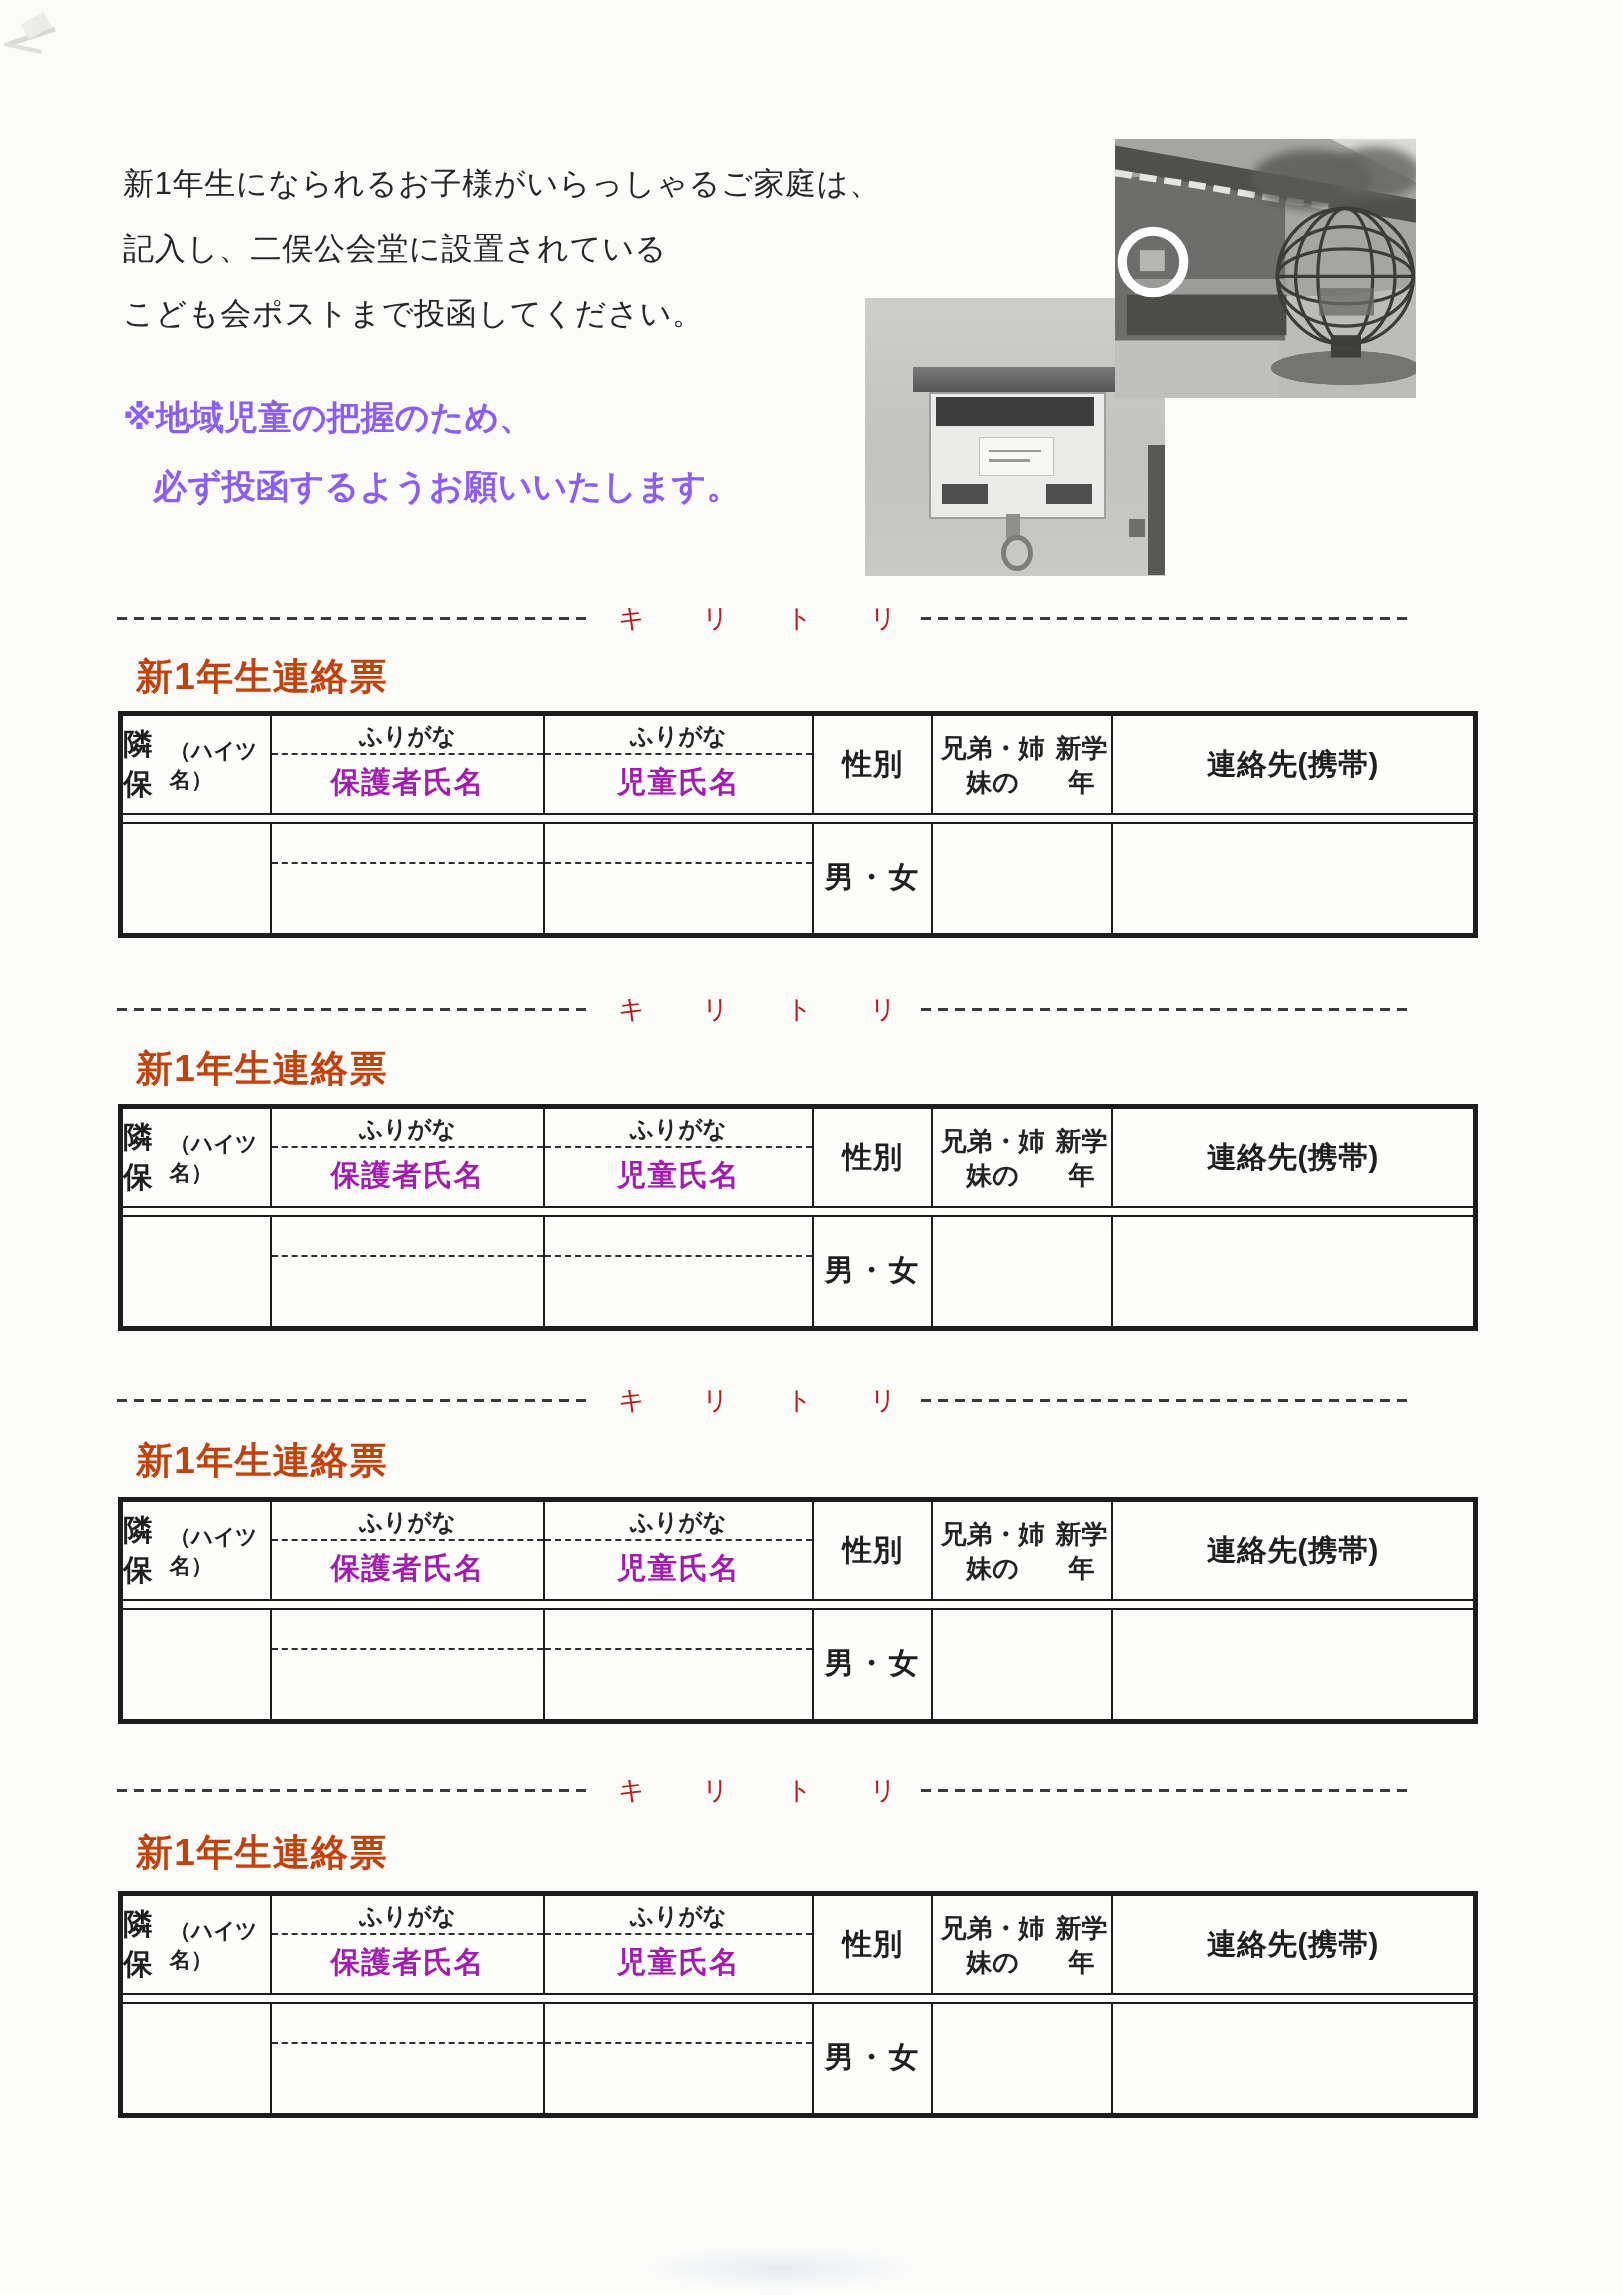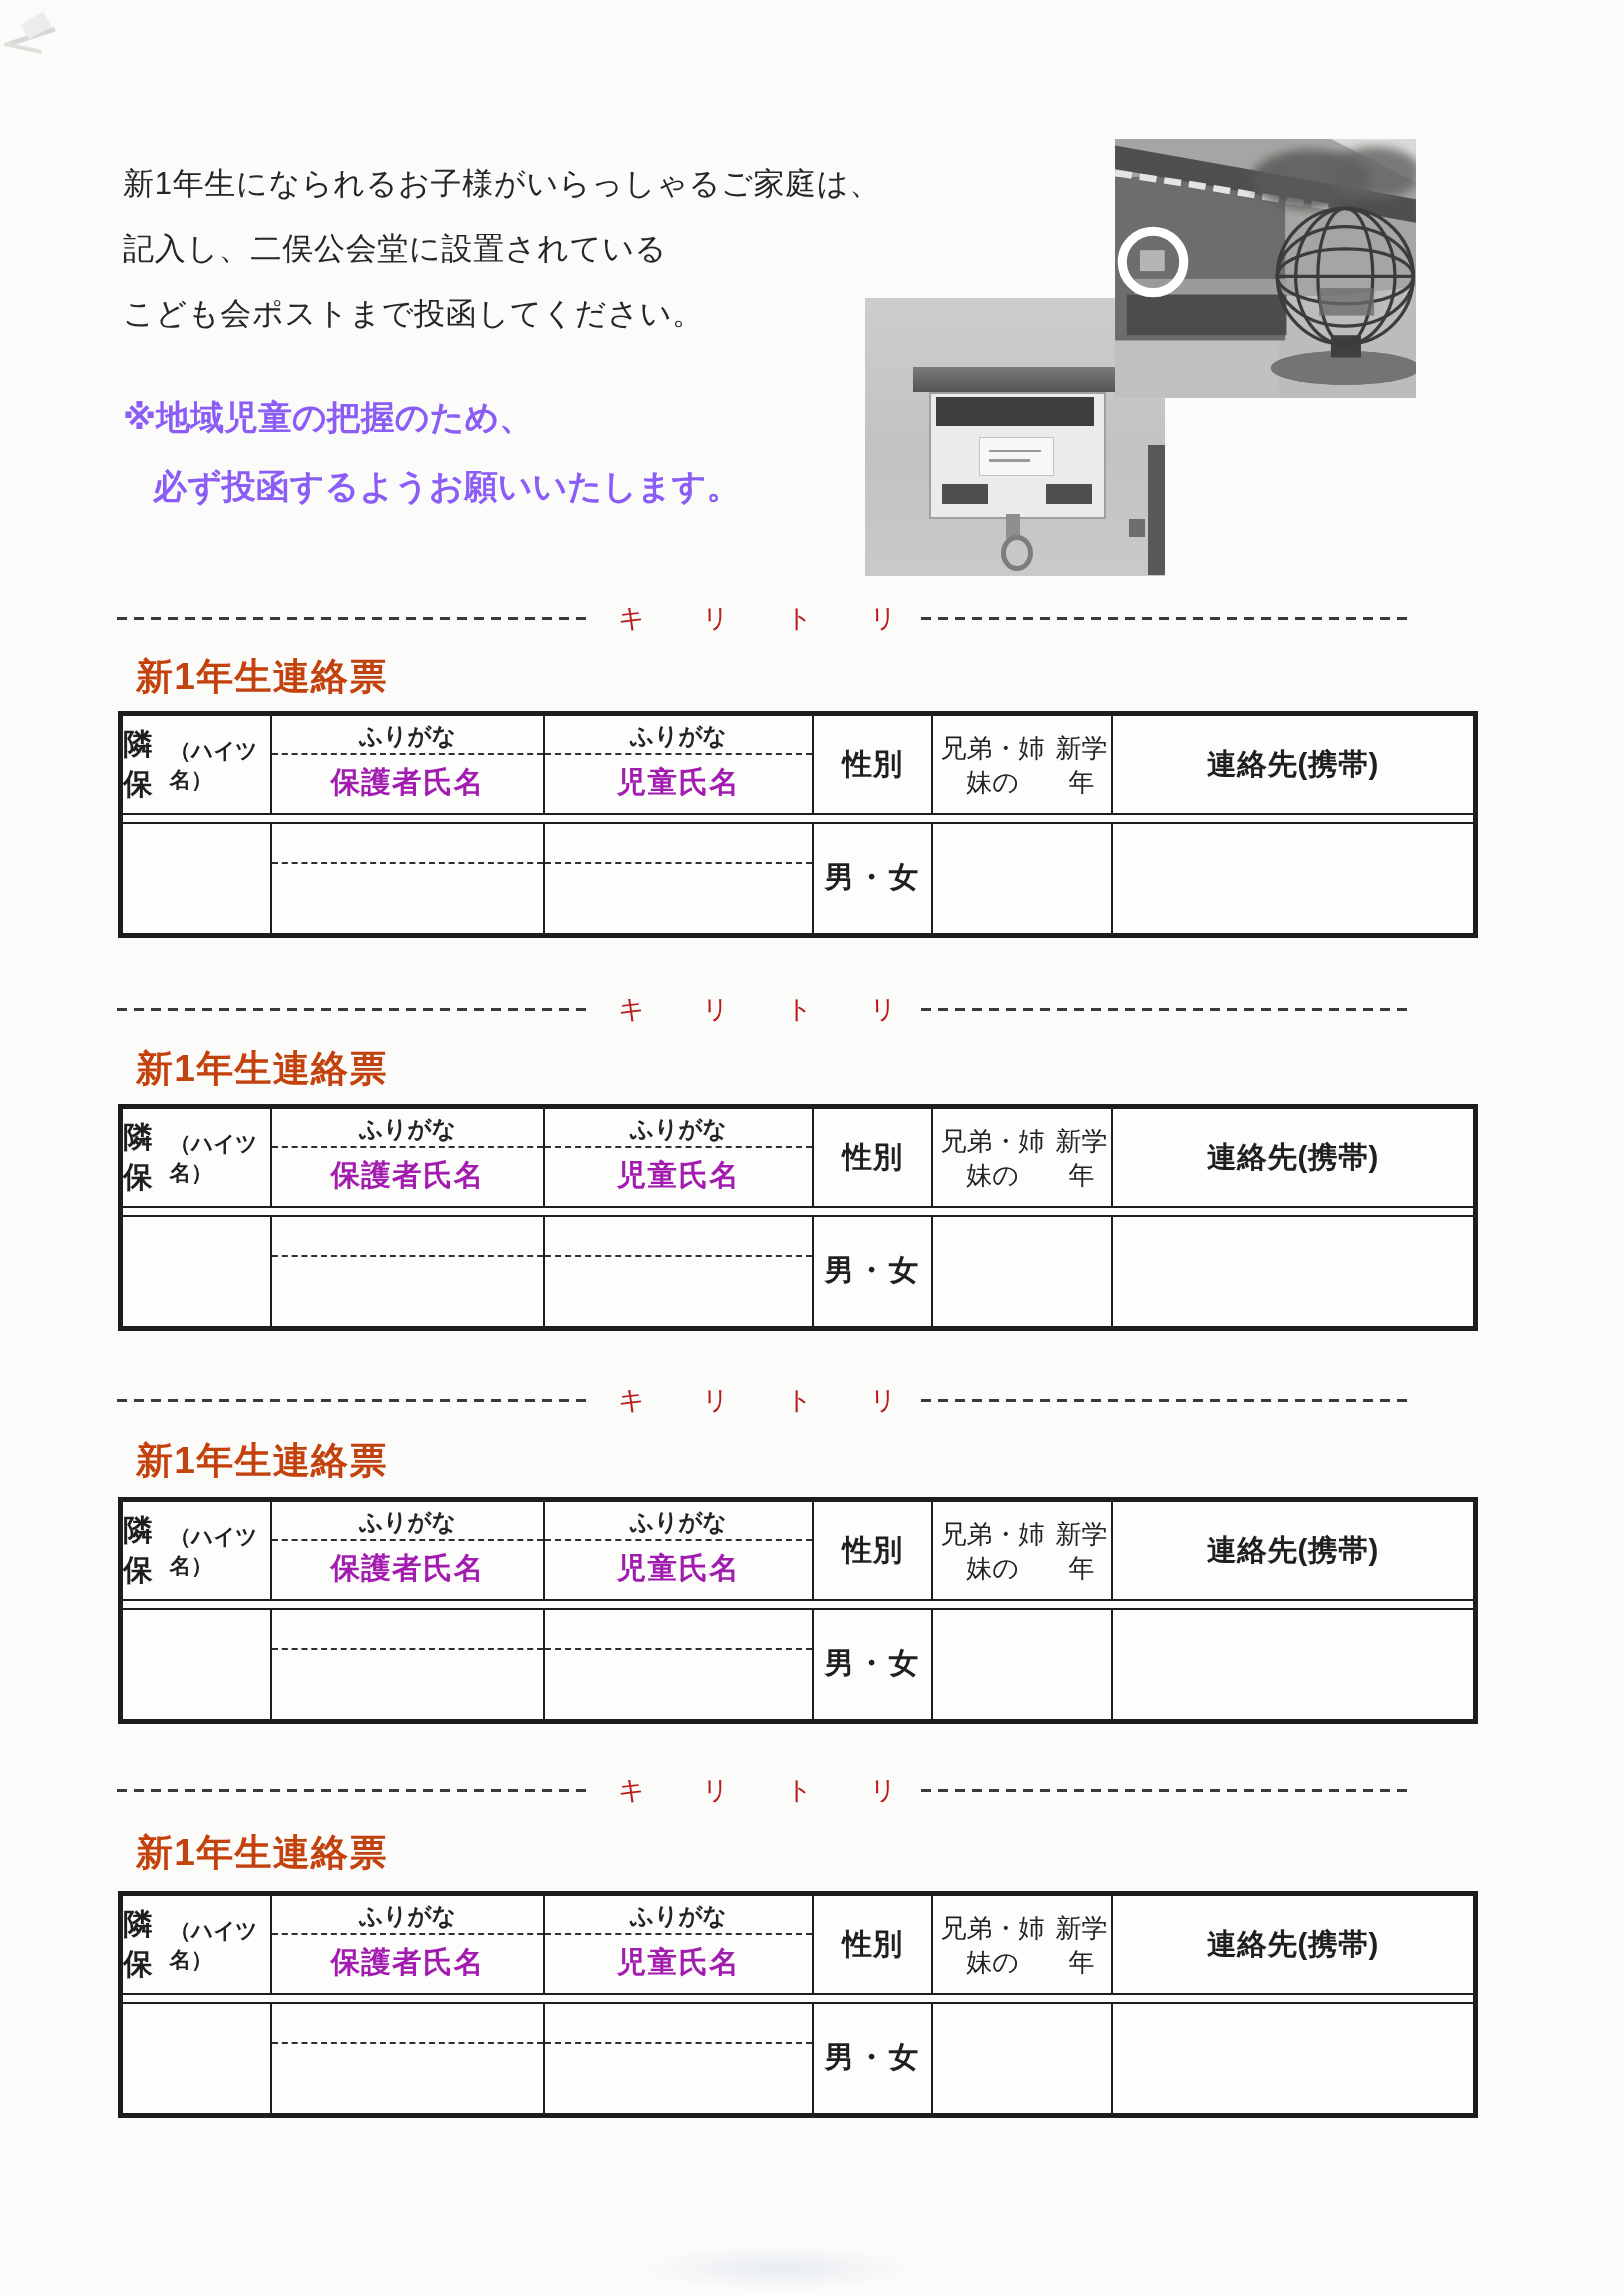--- a/index.html
+++ b/index.html
@@ -52,21 +52,21 @@
   .fcell{position:relative;box-sizing:border-box;border-right:2.6px solid #1d1d1d;display:flex;flex-direction:row;align-items:center;justify-content:center;}
   .fcell:last-child{border-right:none;}
   .c1{width:11.07%;}.c2{width:20.16%;}.c3{width:19.97%;}.c4{width:8.81%;}.c5{width:13.33%;}.c6{width:26.66%;}
   .hdr-main{font-size:29.5px;font-weight:600;color:#1f1f1f;letter-spacing:0.7px;}
   .hdr-sub{font-size:21.6px;font-weight:600;color:#1f1f1f;margin-top:1.3px;}
   .furi-label{position:absolute;top:3.9px;left:0;width:100%;text-align:center;font-size:23.6px;font-weight:600;color:#242424;}
   .dotrule{position:absolute;left:0;right:0;border-top:2.6px dashed #2f2f2f;}
   .hdr-dot{top:37px;}
   .data-dot{top:38px;}
   .name-zone{position:absolute;top:37px;bottom:0;left:0;width:100%;display:flex;align-items:center;justify-content:center;font-size:29.5px;font-weight:600;letter-spacing:1.3px;color:#a21caf;}
-  .sib{line-height:34px;text-align:center;font-size:26px;font-weight:400;}
+  .sib{line-height:34px;text-align:center;font-size:26px;font-weight:700;}
   .sex-opts{font-size:29.5px;font-weight:600;letter-spacing:2.6px;color:#1f1f1f;}
 </style>
 </head>
 <body>
 
 <div class="abs artifact-tl">
     <span class="s1"></span>
     <span class="s2"></span>
     <span class="s3"></span>
   </div>

